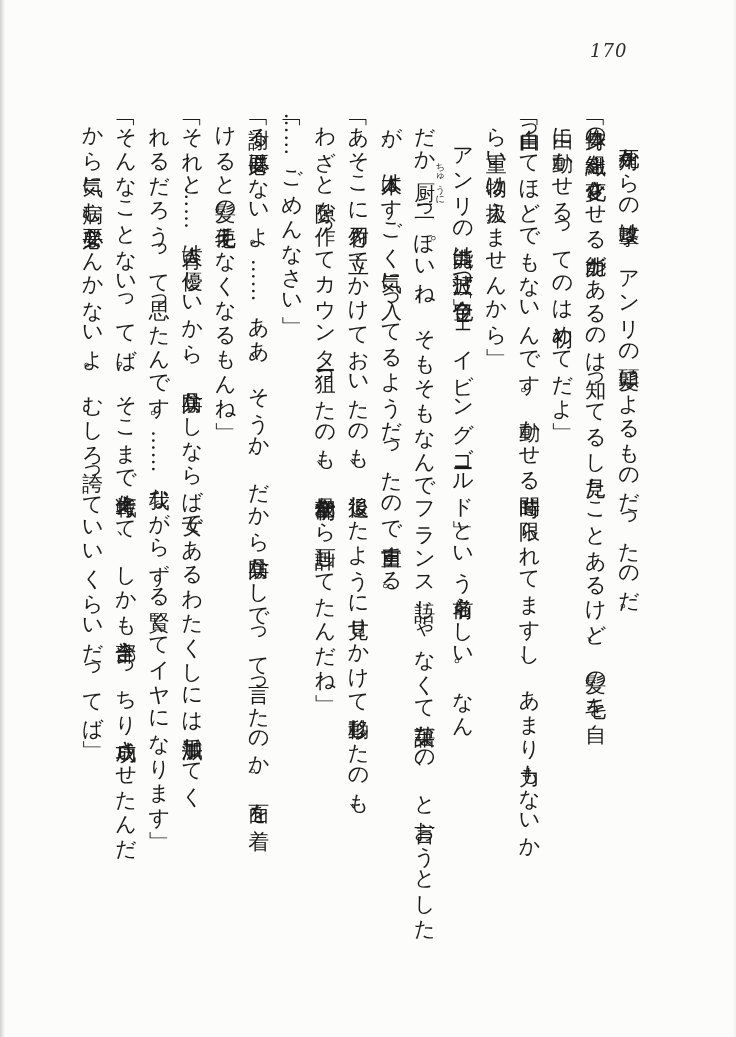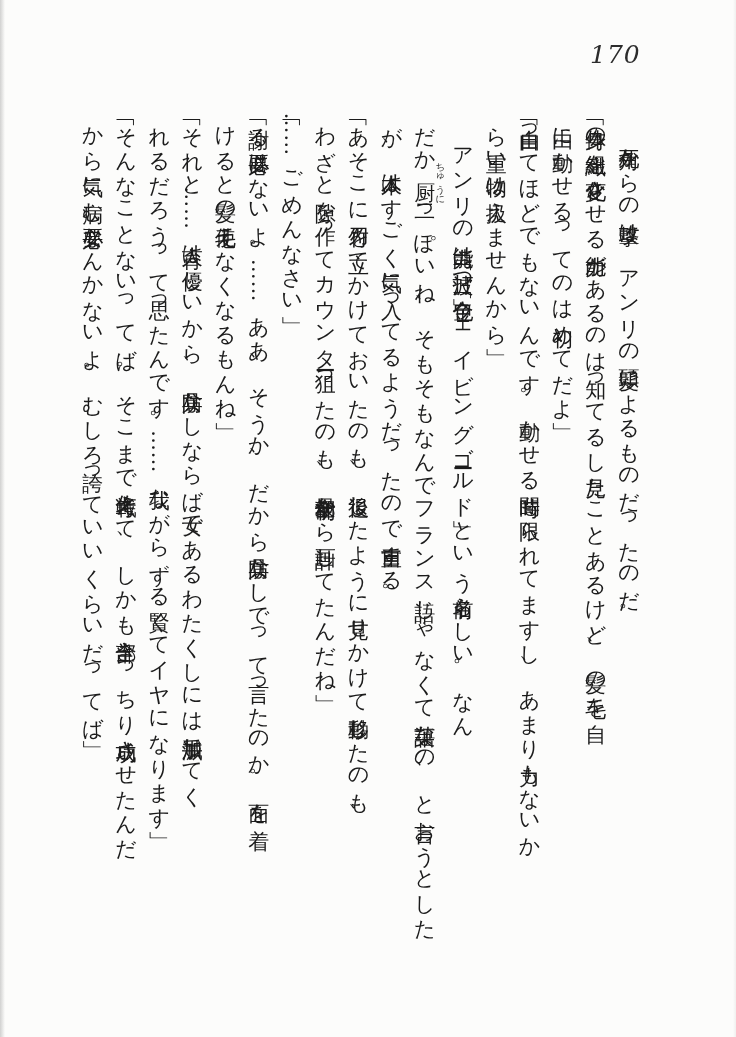--- a/index.html
+++ b/index.html
@@ -32,21 +32,21 @@
     position: absolute;
     right: 0; top: 0;
     width: 3px; height: 100%;
     background: linear-gradient(to left, rgba(150,150,150,0.12), rgba(150,150,150,0));
     pointer-events: none;
   }
   .page-number {
     position: absolute;
     top: 40px;
     left: 590px;
-    font-size: 25px;
+    font-size: 18px;
     font-style: italic;
     letter-spacing: 1px;
     color: #2c2c2c;
   }
   
   .page-text {
     position: absolute;
     top: 112px;
     right: 91px;
     height: 822px;

